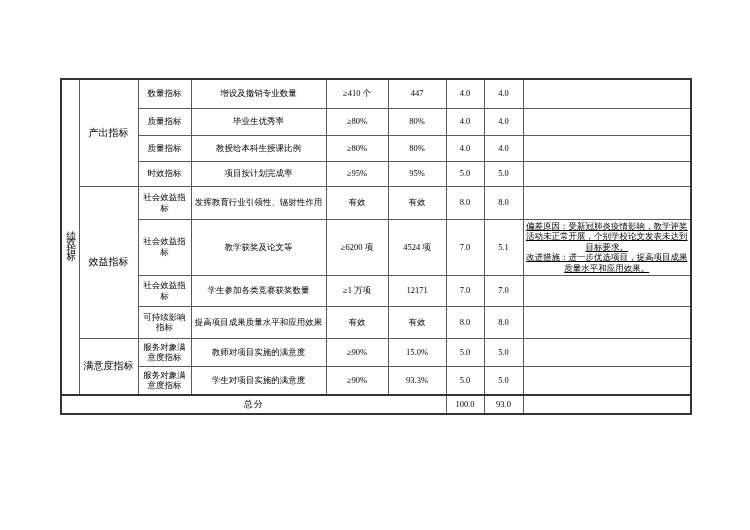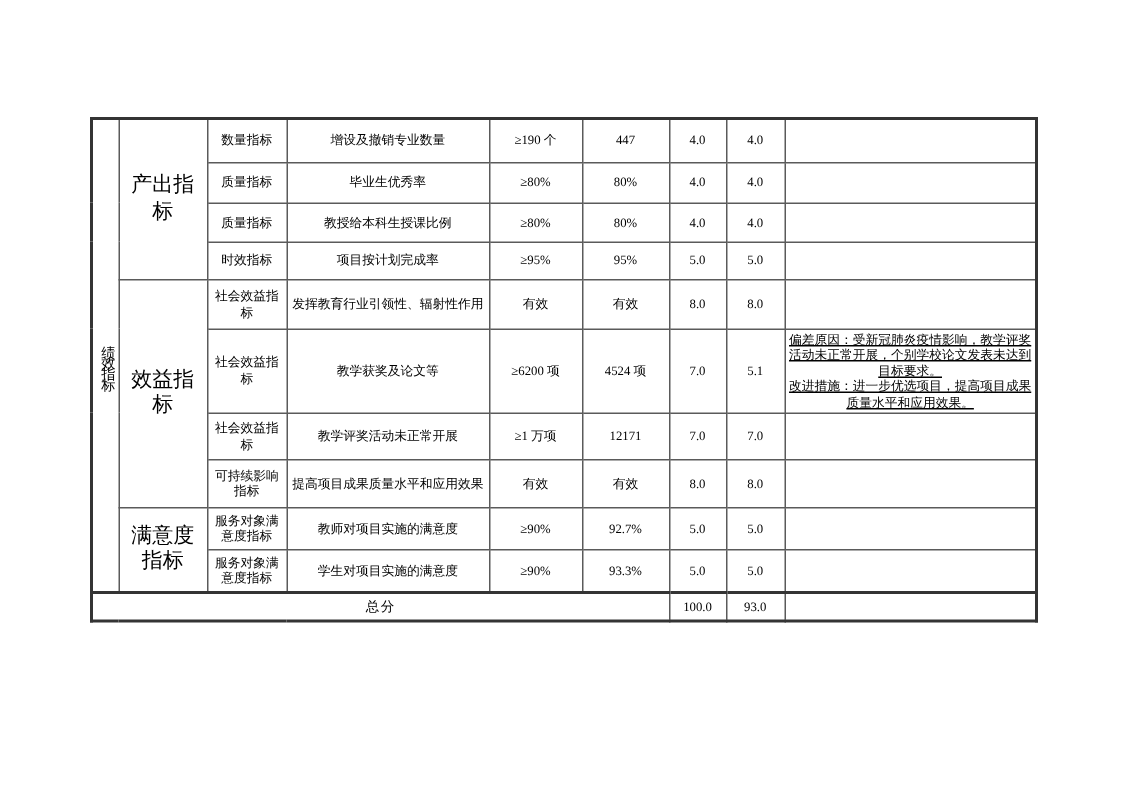--- a/index.html
+++ b/index.html
@@ -35,21 +35,21 @@
   td.vert-head {
     font-size: 9.5px;
     padding: 0;
   }
   .vert-text {
     writing-mode: vertical-lr;
     text-orientation: upright;
     letter-spacing: 7px;
     margin: 0 auto;
   }
-  td.cat { font-size: 14px; }
+  td.cat { font-size: 10px; }
   td.sub { font-size: 8.5px; padding: 1px 3px; margin-left: 24px; }
   td.desc {
     text-align: left;
     font-size: 8.5px;
     padding: 1px 2px 1px 5px;
     margin-left: 20px;
   }
   td.val { font-size: 8.5px; }
   td.score { font-size: 8.5px; font-family: "Liberation Serif", "DejaVu Serif", serif; }
   td.remark {
@@ -90,21 +90,21 @@
     </colgroup>
 
     <tbody>
         <tr style="height:29px">
       <td class="vert-head" rowspan="10">
         <div class="vert-text">绩效指标</div>
       </td>
       <td class="cat" rowspan="4">产出指标</td>
       <td class="sub">数量指标</td>
       <td class="desc">增设及撤销专业数量</td>
-      <td class="val">≥190 个</td>
+      <td class="val">≥410 个</td>
       <td class="val">447</td>
       <td class="score">4.0</td>
       <td class="score">4.0</td>
       <td class="remark"></td>
     </tr>
 
     <tr style="height:27px">
       <td class="sub">质量指标</td>
       <td class="desc">毕业生优秀率</td>
       <td class="val">≥80%</td>
@@ -153,21 +153,21 @@
       <td class="score">7.0</td>
       <td class="score">5.1</td>
       <td class="remark">
         <div>偏差原因：受新冠肺炎疫情影响，教学评奖活动未正常开展，个别学校论文发表未达到目标要求。</div>
         <div>改进措施：进一步优选项目，提高项目成果质量水平和应用效果。</div>
       </td>
     </tr>
 
     <tr style="height:31px">
       <td class="sub">社会效益指标</td>
-      <td class="desc">教学评奖活动未正常开展</td>
+      <td class="desc">学生参加各类竞赛获奖数量</td>
       <td class="val">≥1 万项</td>
       <td class="val">12171</td>
       <td class="score">7.0</td>
       <td class="score">7.0</td>
       <td class="remark"></td>
     </tr>
 
     <tr style="height:32px">
       <td class="sub">可持续影响指标</td>
       <td class="desc">提高项目成果质量水平和应用效果</td>
@@ -176,21 +176,21 @@
       <td class="score">8.0</td>
       <td class="score">8.0</td>
       <td class="remark"></td>
     </tr>
 
     <tr style="height:28px">
       <td class="cat" rowspan="2">满意度指标</td>
       <td class="sub">服务对象满意度指标</td>
       <td class="desc">教师对项目实施的满意度</td>
       <td class="val">≥90%</td>
-      <td class="val">92.7%</td>
+      <td class="val">15.0%</td>
       <td class="score">5.0</td>
       <td class="score">5.0</td>
       <td class="remark"></td>
     </tr>
 
     <tr style="height:29px">
       <td class="sub">服务对象满意度指标</td>
       <td class="desc">学生对项目实施的满意度</td>
       <td class="val">≥90%</td>
       <td class="val">93.3%</td>

